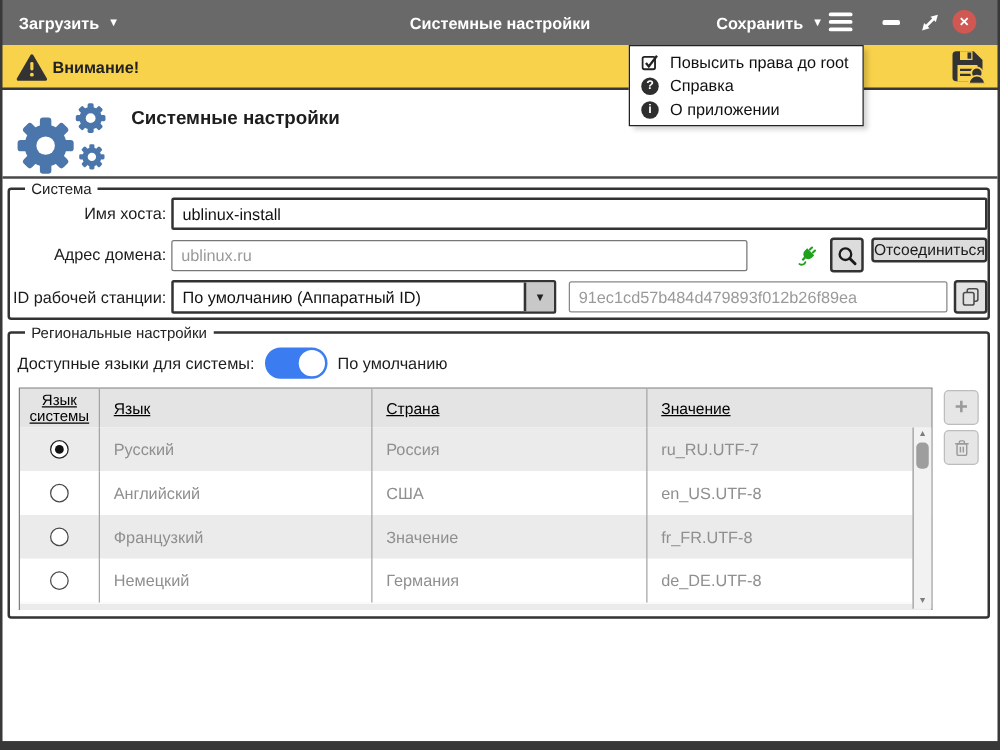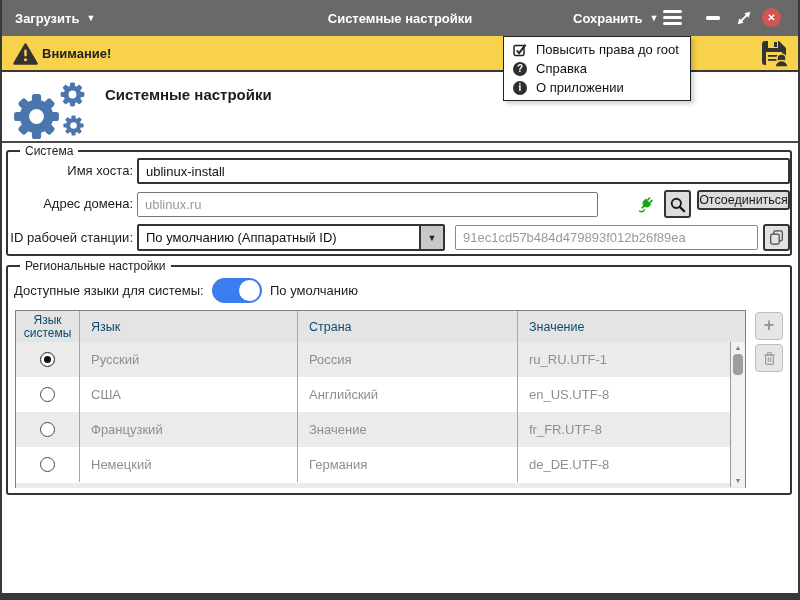--- a/index.html
+++ b/index.html
@@ -62,21 +62,21 @@
   .selectbox{position:absolute;border:2px solid #333;border-radius:2px;background:#fff;display:flex;}
   .selectbox .sel-text{flex:1;font-size:13px;color:#111;padding:0 7px;display:flex;align-items:center;white-space:nowrap;overflow:hidden;}
   .sel-arrow{width:24px;background:#c8c8c8;border-left:2px solid #333;display:flex;align-items:center;justify-content:center;font-size:9px;color:#222;flex:none;}
   
   .tog-label{position:absolute;left:6px;top:11px;height:25px;line-height:25px;font-size:13px;color:#1c1c1c;}
   .toggle{position:absolute;left:204px;top:11px;width:50px;height:25px;border-radius:13px;background:var(--toggle-blue);}
   .toggle .knob{position:absolute;right:2px;top:2px;width:21px;height:21px;border-radius:50%;background:#fff;}
   .tog-state{position:absolute;left:262px;top:11px;height:25px;line-height:25px;font-size:13px;color:#1c1c1c;}
   .ltable{position:absolute;left:7px;top:43px;width:731px;height:178px;border:1px solid #808080;background:#fff;}
   .t-grid{display:grid;grid-template-columns:64px 218px 220px 227px;}
-  .t-header{height:31px;background:#e4e4e4;color:#0c4a6e;}
+  .t-header{height:31px;background:#e4e4e4;color:#000000;text-decoration:underline;}
   .t-header .th{border-right:1px solid #a5a5a5;font-size:12.5px;display:flex;align-items:center;padding-left:11px;}
   .t-header .th:last-child{border-right:none;}
   .t-header .th-sys{font-size:12px;line-height:13px;text-align:center;justify-content:center;padding:2px;}
   .t-row{height:35px;}
   .t-row .td{border-right:1px solid #a5a5a5;font-size:13px;color:#8f8f8f;display:flex;align-items:center;padding-left:11px;overflow:hidden;}
   .t-row .td:last-child{border-right:none;}
   .t-row .td-radio{justify-content:center;padding-left:0;}
   .t-body div.t-row:nth-of-type(odd){background:#ebebeb;}
   .t-body div.t-row:nth-of-type(even){background:#fff;}
   .t-partial{height:6px;background:#ebebeb;border-top:1px solid #fff;}
@@ -247,29 +247,29 @@
         <div class="th">Значение</div>
       </div>
       <div class="t-body">
 
           <div class="t-grid t-row">
             <div class="td td-radio">
               <span class="radio checked"></span>
             </div>
             <div class="td">Русский</div>
             <div class="td">Россия</div>
-            <div class="td">ru_RU.UTF-1</div>
+            <div class="td">ru_RU.UTF-7</div>
           </div>
 
           <div class="t-grid t-row">
             <div class="td td-radio">
               <span class="radio"></span>
             </div>
+            <div class="td">Английский</div>
             <div class="td">США</div>
-            <div class="td">Английский</div>
             <div class="td">en_US.UTF-8</div>
           </div>
 
           <div class="t-grid t-row">
             <div class="td td-radio">
               <span class="radio"></span>
             </div>
             <div class="td">Французкий</div>
             <div class="td">Значение</div>
             <div class="td">fr_FR.UTF-8</div>

